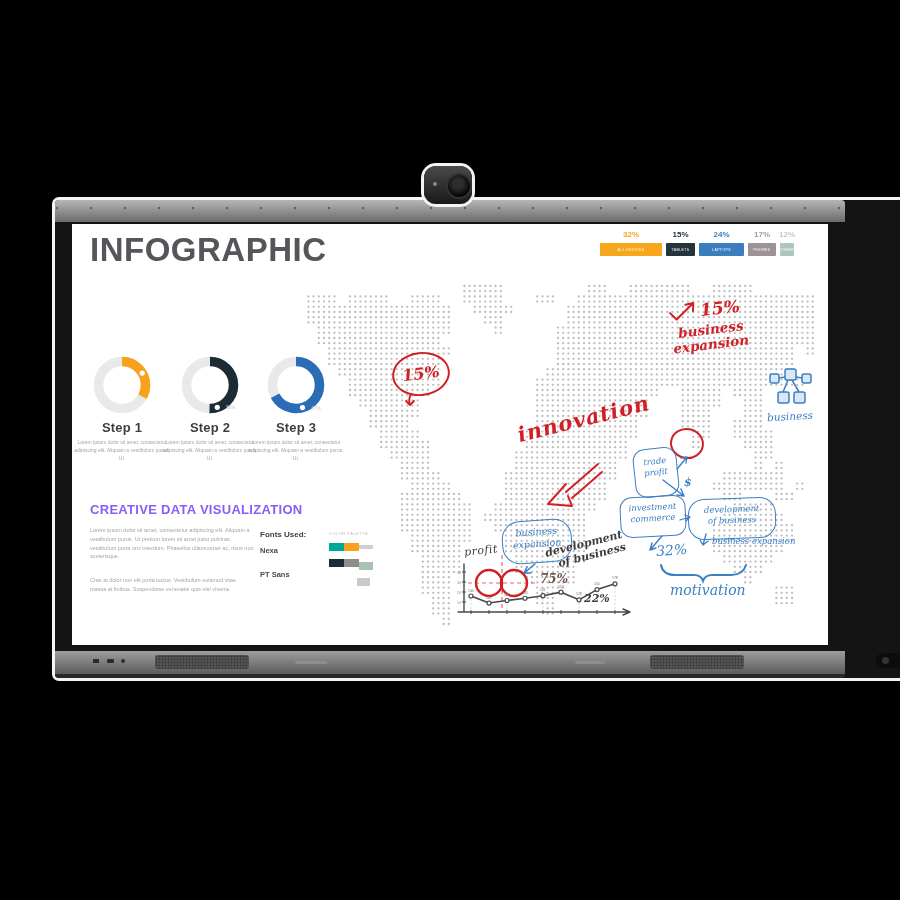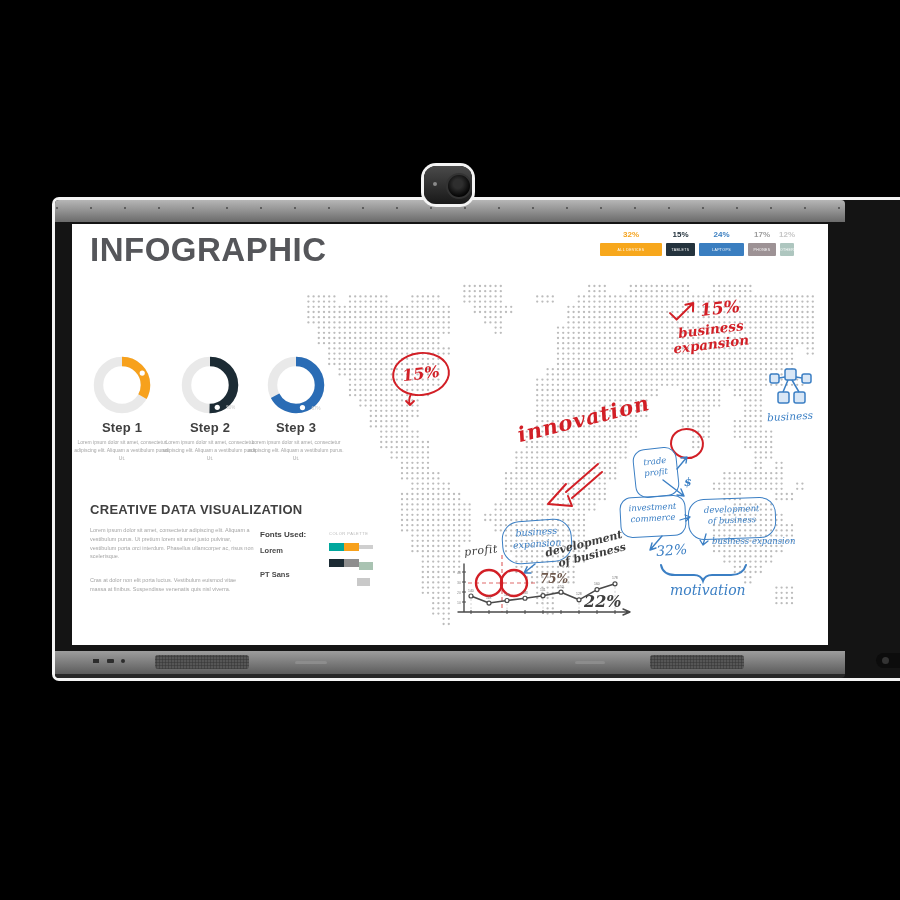--- a/index.html
+++ b/index.html
@@ -40,21 +40,21 @@
   .stats{left:528px;top:6px;width:200px;display:flex;gap:4px;align-items:flex-end;}
   .stat{display:flex;flex-direction:column;align-items:center;}
   .stat .p{font-size:8px;font-weight:bold;margin-bottom:4px;white-space:nowrap;}
   .stat .bar{height:13px;width:100%;border-radius:1px;display:flex;align-items:center;justify-content:center;
              color:#fff;font-size:3.5px;letter-spacing:.4px;white-space:nowrap;overflow:hidden;}
 
   .step-label{top:196px;width:92px;text-align:center;font-size:13px;font-weight:bold;color:#3f3f3f;letter-spacing:.2px;}
   .step-desc{top:214px;width:96px;text-align:center;font-size:5px;color:#a5a5a5;line-height:1.6;}
   .donut-wrap{top:130px;}
 
-  .sec-head{left:18px;top:278px;font-size:13px;font-weight:bold;color:#404040;letter-spacing:.3px;}
+  .sec-head{left:18px;top:278px;font-size:13px;font-weight:bold;color:#8b5cf6;letter-spacing:.3px;}
   .body-copy{font-size:5.5px;color:#a5a5a5;line-height:1.6;}
   .fonts-head{font-size:8px;font-weight:bold;color:#3f3f3f;}
   .fonts-item{font-size:7.5px;font-weight:bold;color:#4a4a4a;}
   .palette-label{font-size:4px;color:#b8b8b8;letter-spacing:.5px;}
   .sw{position:absolute;height:8px;}
 
   
   .hand-red{color:#d21f26;font-family:"DejaVu Serif",serif;font-style:italic;}
   .hand-blue{color:#3b7fc4;font-family:"DejaVu Serif",serif;font-style:italic;}
   .hand-dark{color:#3d3d3d;font-family:"DejaVu Serif",serif;font-style:italic;}
@@ -3105,21 +3105,21 @@
       <div class="abs step-label" style="left:178px">Step 3</div>
       <div class="abs step-desc" style="left:2px">Lorem ipsum dolor sit amet, consectetur adipiscing elit. Aliquam a vestibulum purus. Ut.</div>
       <div class="abs step-desc" style="left:90px">Lorem ipsum dolor sit amet, consectetur adipiscing elit. Aliquam a vestibulum purus. Ut.</div>
       <div class="abs step-desc" style="left:176px">Lorem ipsum dolor sit amet, consectetur adipiscing elit. Aliquam a vestibulum purus. Ut.</div>
 
       <div class="abs sec-head">CREATIVE DATA VISUALIZATION</div>
       <div class="abs body-copy" style="left:18px;top:302px;width:164px">Lorem ipsum dolor sit amet, consectetur adipiscing elit. Aliquam a vestibulum purus. Ut pretium lorem sit amet justo pulvinar, vestibulum porta orci interdum. Phasellus ullamcorper ac, risus non scelerisque.</div>
       <div class="abs body-copy" style="left:18px;top:352px;width:160px">Cras at dolor non elit porta luctus. Vestibulum euismod vitae massa at finibus. Suspendisse venenatis quis nisl viverra.</div>
 
       <div class="abs fonts-head" style="left:188px;top:306px">Fonts Used:</div>
-      <div class="abs fonts-item" style="left:188px;top:322px">Lorem</div>
+      <div class="abs fonts-item" style="left:188px;top:322px">Nexa</div>
       <div class="abs fonts-item" style="left:188px;top:346px">PT Sans</div>
       <div class="abs palette-label" style="left:257px;top:307px">COLOR PALETTE</div>
       <div class="sw" style="left: 257px; top: 319px; width: 15px; background: rgb(0, 167, 157);" id="sw0"></div>
       <div class="sw" style="left: 272px; top: 319px; width: 15px; background: rgb(247, 161, 28);" id="sw1"></div>
       <div class="sw" style="left: 287px; top: 321px; width: 14px; height: 4px; background: rgb(207, 207, 207);" id="sw2"></div>
       <div class="sw" style="left: 257px; top: 335px; width: 15px; background: rgb(28, 43, 52);" id="sw3"></div>
       <div class="sw" style="left: 272px; top: 335px; width: 15px; background: rgb(142, 142, 142);" id="sw4"></div>
       <div class="sw" style="left: 287px; top: 338px; width: 14px; background: rgb(169, 195, 178);" id="sw5"></div>
       <div class="sw" style="left: 285px; top: 354px; width: 13px; background: rgb(201, 201, 201);" id="sw6"></div>
 
@@ -3196,21 +3196,21 @@
           <circle cx="145" cy="35.599999999999994" r="2" fill="#fff" stroke="#4a4a4a" stroke-width="1.2"></circle>
           <text x="142" y="31.099999999999994" font-size="3.4" fill="#6e6e6e">160</text>
           <circle cx="163" cy="29.84" r="2" fill="#fff" stroke="#4a4a4a" stroke-width="1.2"></circle>
           <text x="160" y="25.34" font-size="3.4" fill="#6e6e6e">178</text>
         </svg>
 
       <div class="abs hand-dark" style="left:474px;top:314px;font-size:11px;transform:rotate(-14deg);line-height:1.15;font-weight:bold">
         <div>development</div>
         <div style="padding-left:10px">of business</div>
       </div>
-      <div class="abs hand-dark" style="left:512px;top:368px;font-size:16px;font-weight:bold">22%</div>
+      <div class="abs hand-dark" style="left:512px;top:368px;font-size:11px;font-weight:bold">22%</div>
 
       <div class="abs" style="left:598px;top:204px;width:30px;height:27px;border:2.2px solid #d21f26;border-radius:50%;transform:rotate(10deg)"></div>
       <div class="abs box-blue" style="left:562px;top:224px;width:42px;height:40px;border-radius:12px;transform:rotate(-6deg);font-size:8.5px;padding-top:7px">
         <div>trade</div>
         <div>profit</div>
       </div>
       <svg class="abs" style="left:602px;top:230px" width="18" height="18">
         <path d="M3,15 L13,3 M13,3 L7,4 M13,3 L12,9" stroke="#3b7fc4" stroke-width="1.4" fill="none" stroke-linecap="round"></path>
       </svg>
       <svg class="abs" style="left:586px;top:252px" width="32" height="26">

